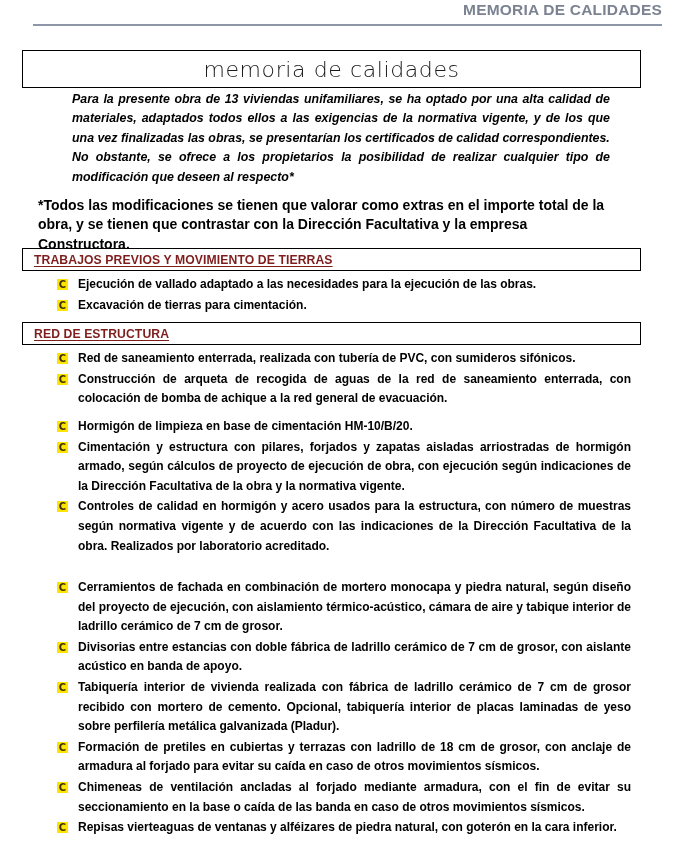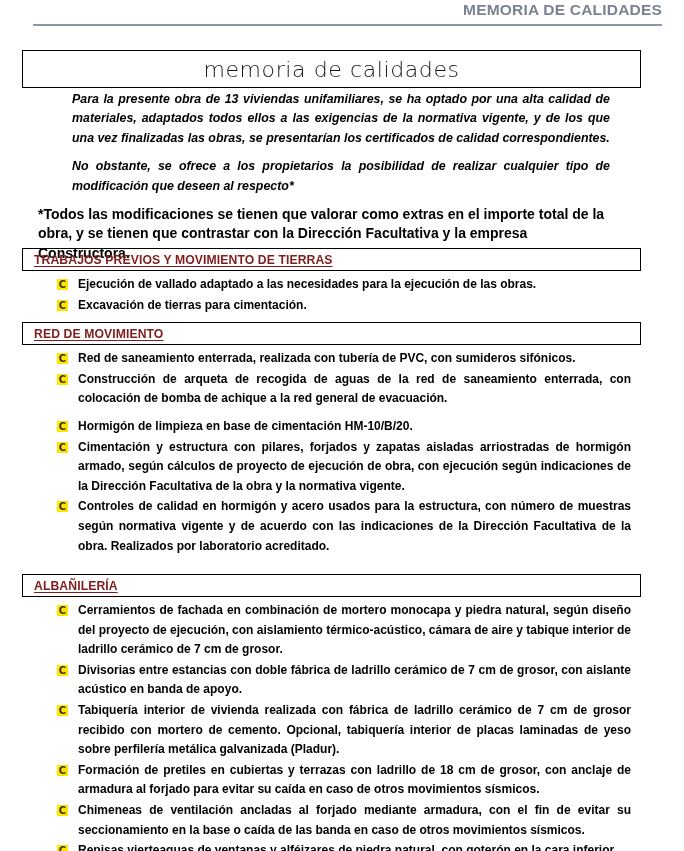--- a/index.html
+++ b/index.html
@@ -80,21 +80,21 @@
   .intro-para {
     margin: 0 22px 0 72px;
     font-size: 12.4px;
     font-style: italic;
     font-weight: bold;
     line-height: 19.4px;
     text-align: justify;
     color: #000;
   }
   .intro-para + .intro-para {
-    margin-top: 9px;
+    margin-top: 0px;
   }
   .intro-note {
     margin: 9px 26px 0 38px;
     font-size: 14px;
     font-weight: bold;
     line-height: 19.4px;
     text-align: left;
     color: #000;
   }
 
@@ -193,21 +193,21 @@
       </li>
       <li class="bullet-item">
         <span class="bullet-marker">C</span>
         <span class="bullet-text nojust">Excavación de tierras para cimentación.</span>
       </li>
     </ul>
   </div>
 
   <div class="section" id="sec1" style="top:288px;">
     <div class="section-head">
-      <span class="section-head-text">RED DE MOVIMIENTO</span>
+      <span class="section-head-text">RED DE ESTRUCTURA</span>
     </div>
     <ul class="bullets">
       <li class="bullet-item">
         <span class="bullet-marker">C</span>
         <span class="bullet-text nojust">Red de saneamiento enterrada, realizada con tubería de PVC, con sumideros sifónicos.</span>
       </li>
       <li class="bullet-item">
         <span class="bullet-marker">C</span>
         <span class="bullet-text">Construcción de arqueta de recogida de aguas de la red de saneamiento enterrada, con colocación de bomba de achique a la red general de evacuación.</span>
       </li>
@@ -225,23 +225,20 @@
         <span class="bullet-text">Cimentación y estructura con pilares, forjados y zapatas aisladas arriostradas de hormigón armado, según cálculos de proyecto de ejecución de obra, con ejecución según indicaciones de la Dirección Facultativa de la obra y la normativa vigente.</span>
       </li>
       <li class="bullet-item">
         <span class="bullet-marker">C</span>
         <span class="bullet-text">Controles de calidad en hormigón y acero usados para la estructura, con número de muestras según normativa vigente y de acuerdo con las indicaciones de la Dirección Facultativa de la obra. Realizados por laboratorio acreditado.</span>
       </li>
     </ul>
   </div>
 
   <div class="section" id="sec3" style="top:540px;">
-    <div class="section-head">
-      <span class="section-head-text">ALBAÑILERÍA</span>
-    </div>
     <ul class="bullets">
       <li class="bullet-item">
         <span class="bullet-marker">C</span>
         <span class="bullet-text">Cerramientos de fachada en combinación de mortero monocapa y piedra natural, según diseño del proyecto de ejecución, con aislamiento térmico-acústico, cámara de aire y tabique interior de ladrillo cerámico de 7 cm de grosor.</span>
       </li>
       <li class="bullet-item">
         <span class="bullet-marker">C</span>
         <span class="bullet-text">Divisorias entre estancias con doble fábrica de ladrillo cerámico de 7 cm de grosor, con aislante acústico en banda de apoyo.</span>
       </li>
       <li class="bullet-item">

